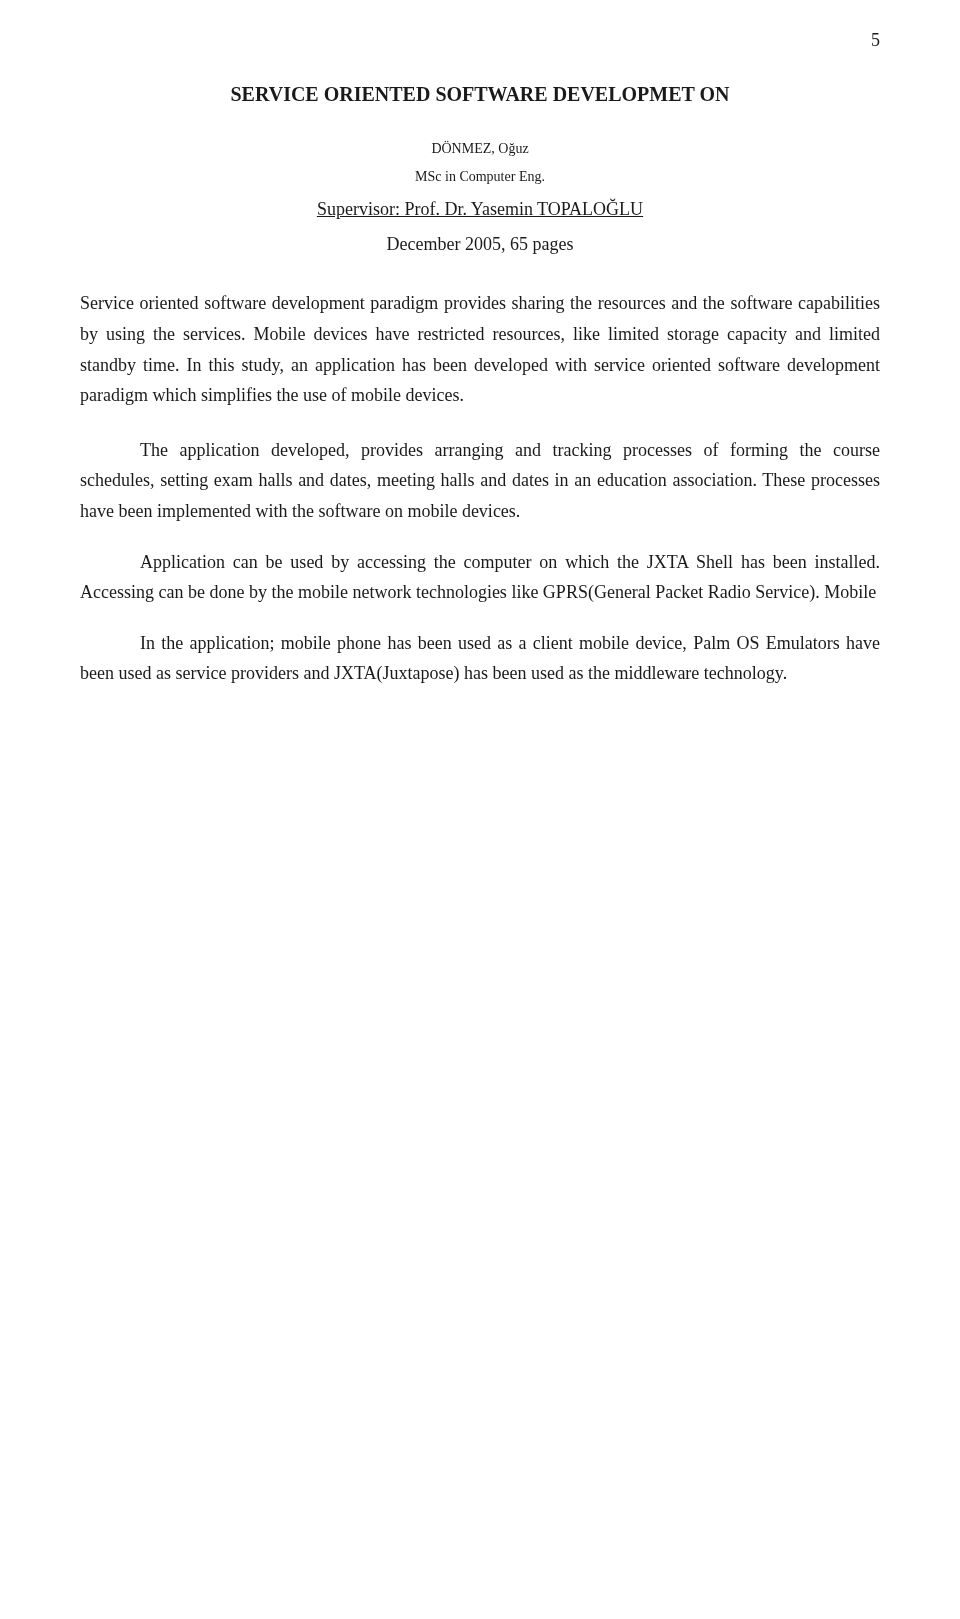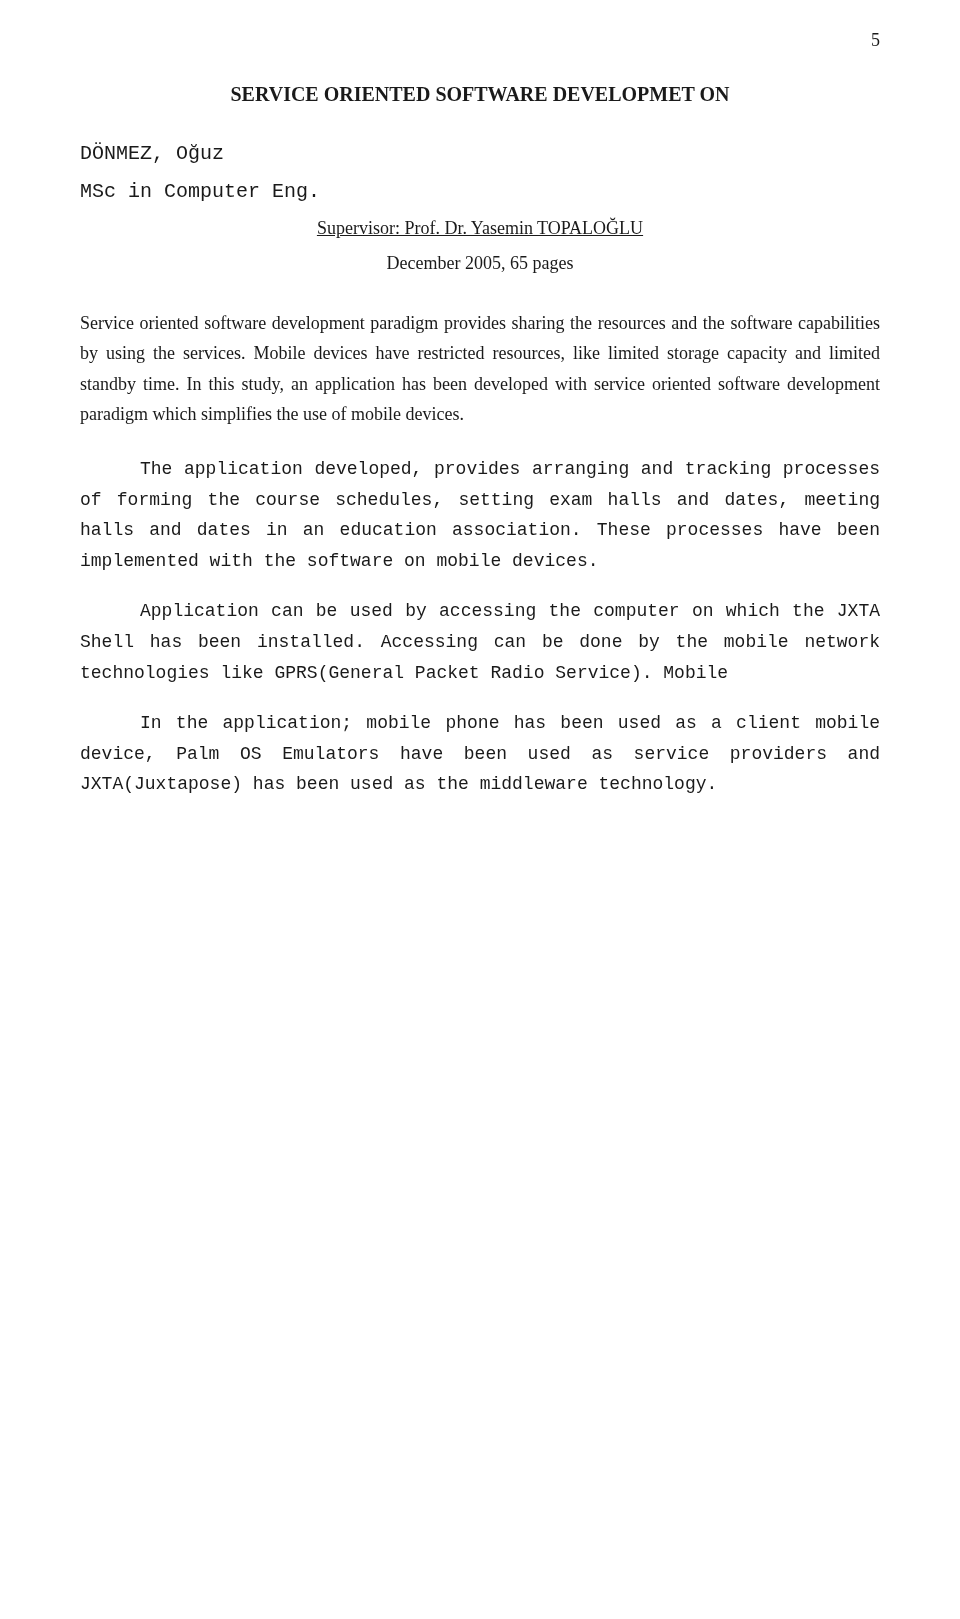--- a/index.html
+++ b/index.html
@@ -44,24 +44,24 @@
 
     .thesis-title {
       text-align: center;
       font-size: 20px;
       font-weight: bold;
       margin-bottom: 30px;
       line-height: 1.4;
     }
 
     .author-info {
-      font-size: 20px;
+      text-align: center;
+      font-size: 14px;
       margin-bottom: 6px;
       line-height: 1.6;
-      font-family: Liberation Mono, monospace;
     }
 
     .supervisor-info {
       text-align: center;
       font-size: 18px;
       margin-bottom: 6px;
       line-height: 1.6;
       text-decoration: underline;
     }
 
@@ -71,21 +71,20 @@
       margin-bottom: 30px;
       line-height: 1.6;
     }
 
     .paragraph {
       font-size: 18px;
       line-height: 1.7;
       text-align: justify;
       margin-bottom: 20px;
       text-indent: 60px;
-      font-family: Liberation Mono, monospace;
     }
 
     .paragraph-no-indent {
       font-size: 18px;
       line-height: 1.7;
       text-align: justify;
       margin-bottom: 24px;
     }
   </style>
 </head>

